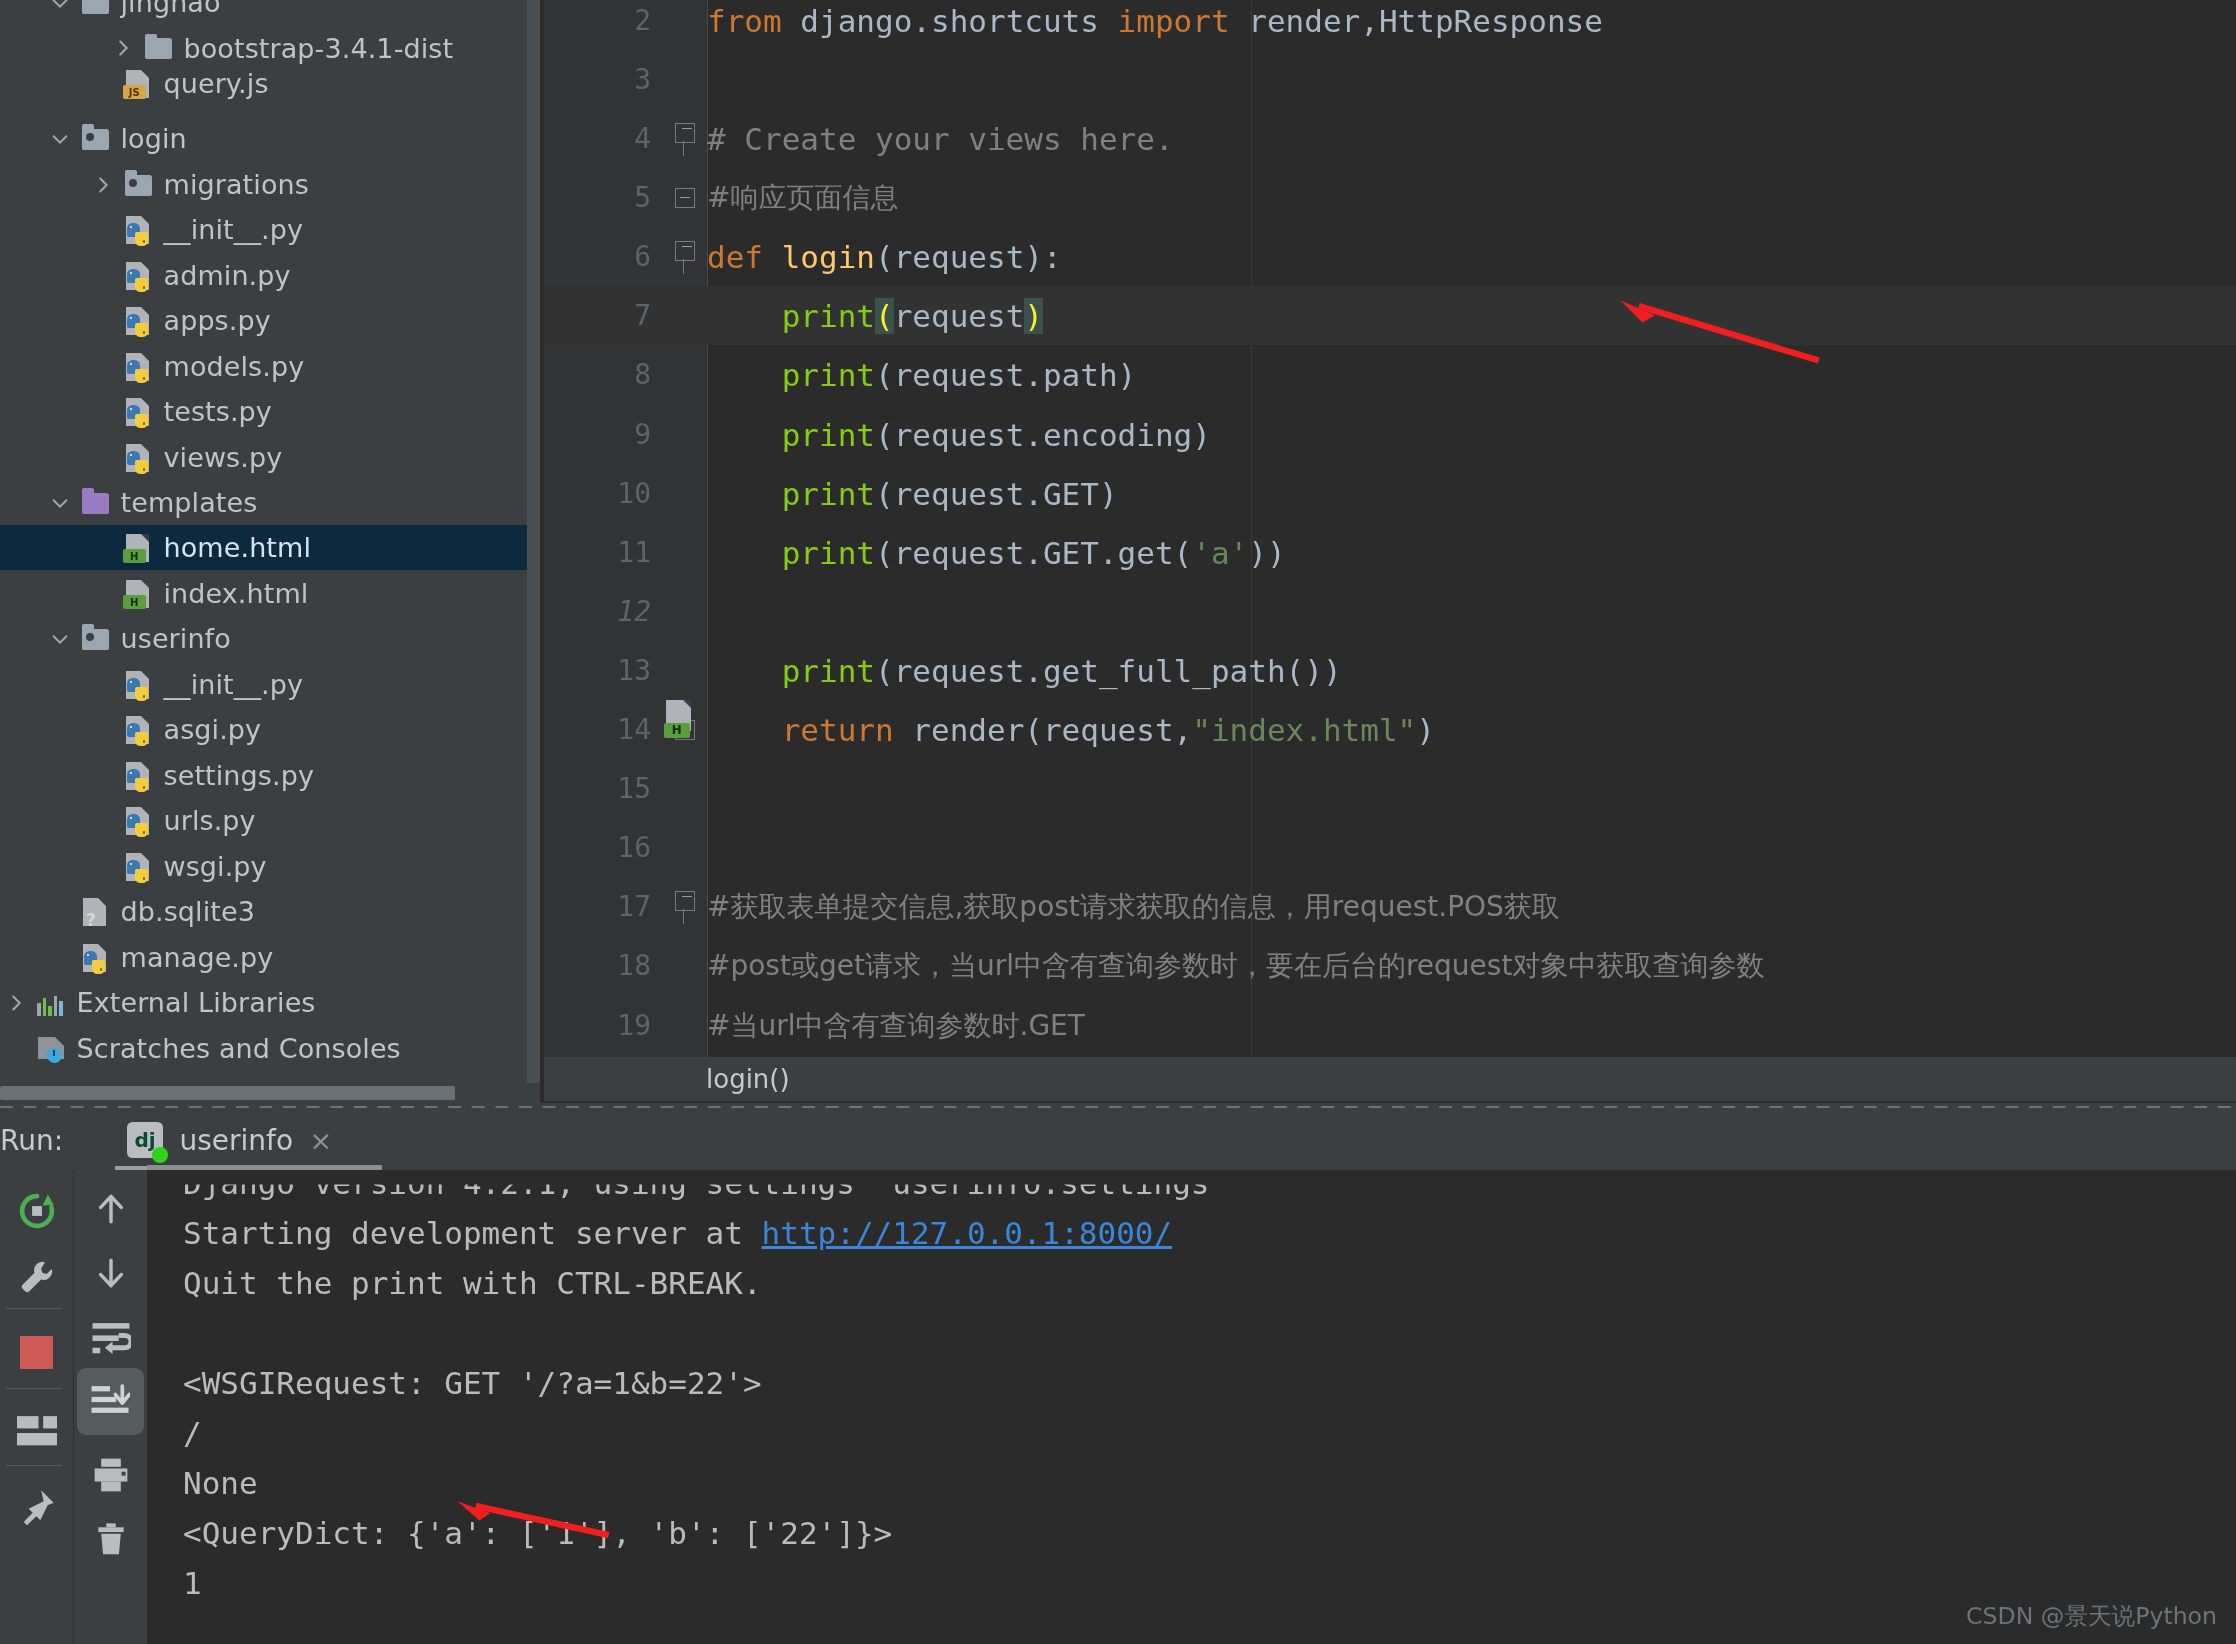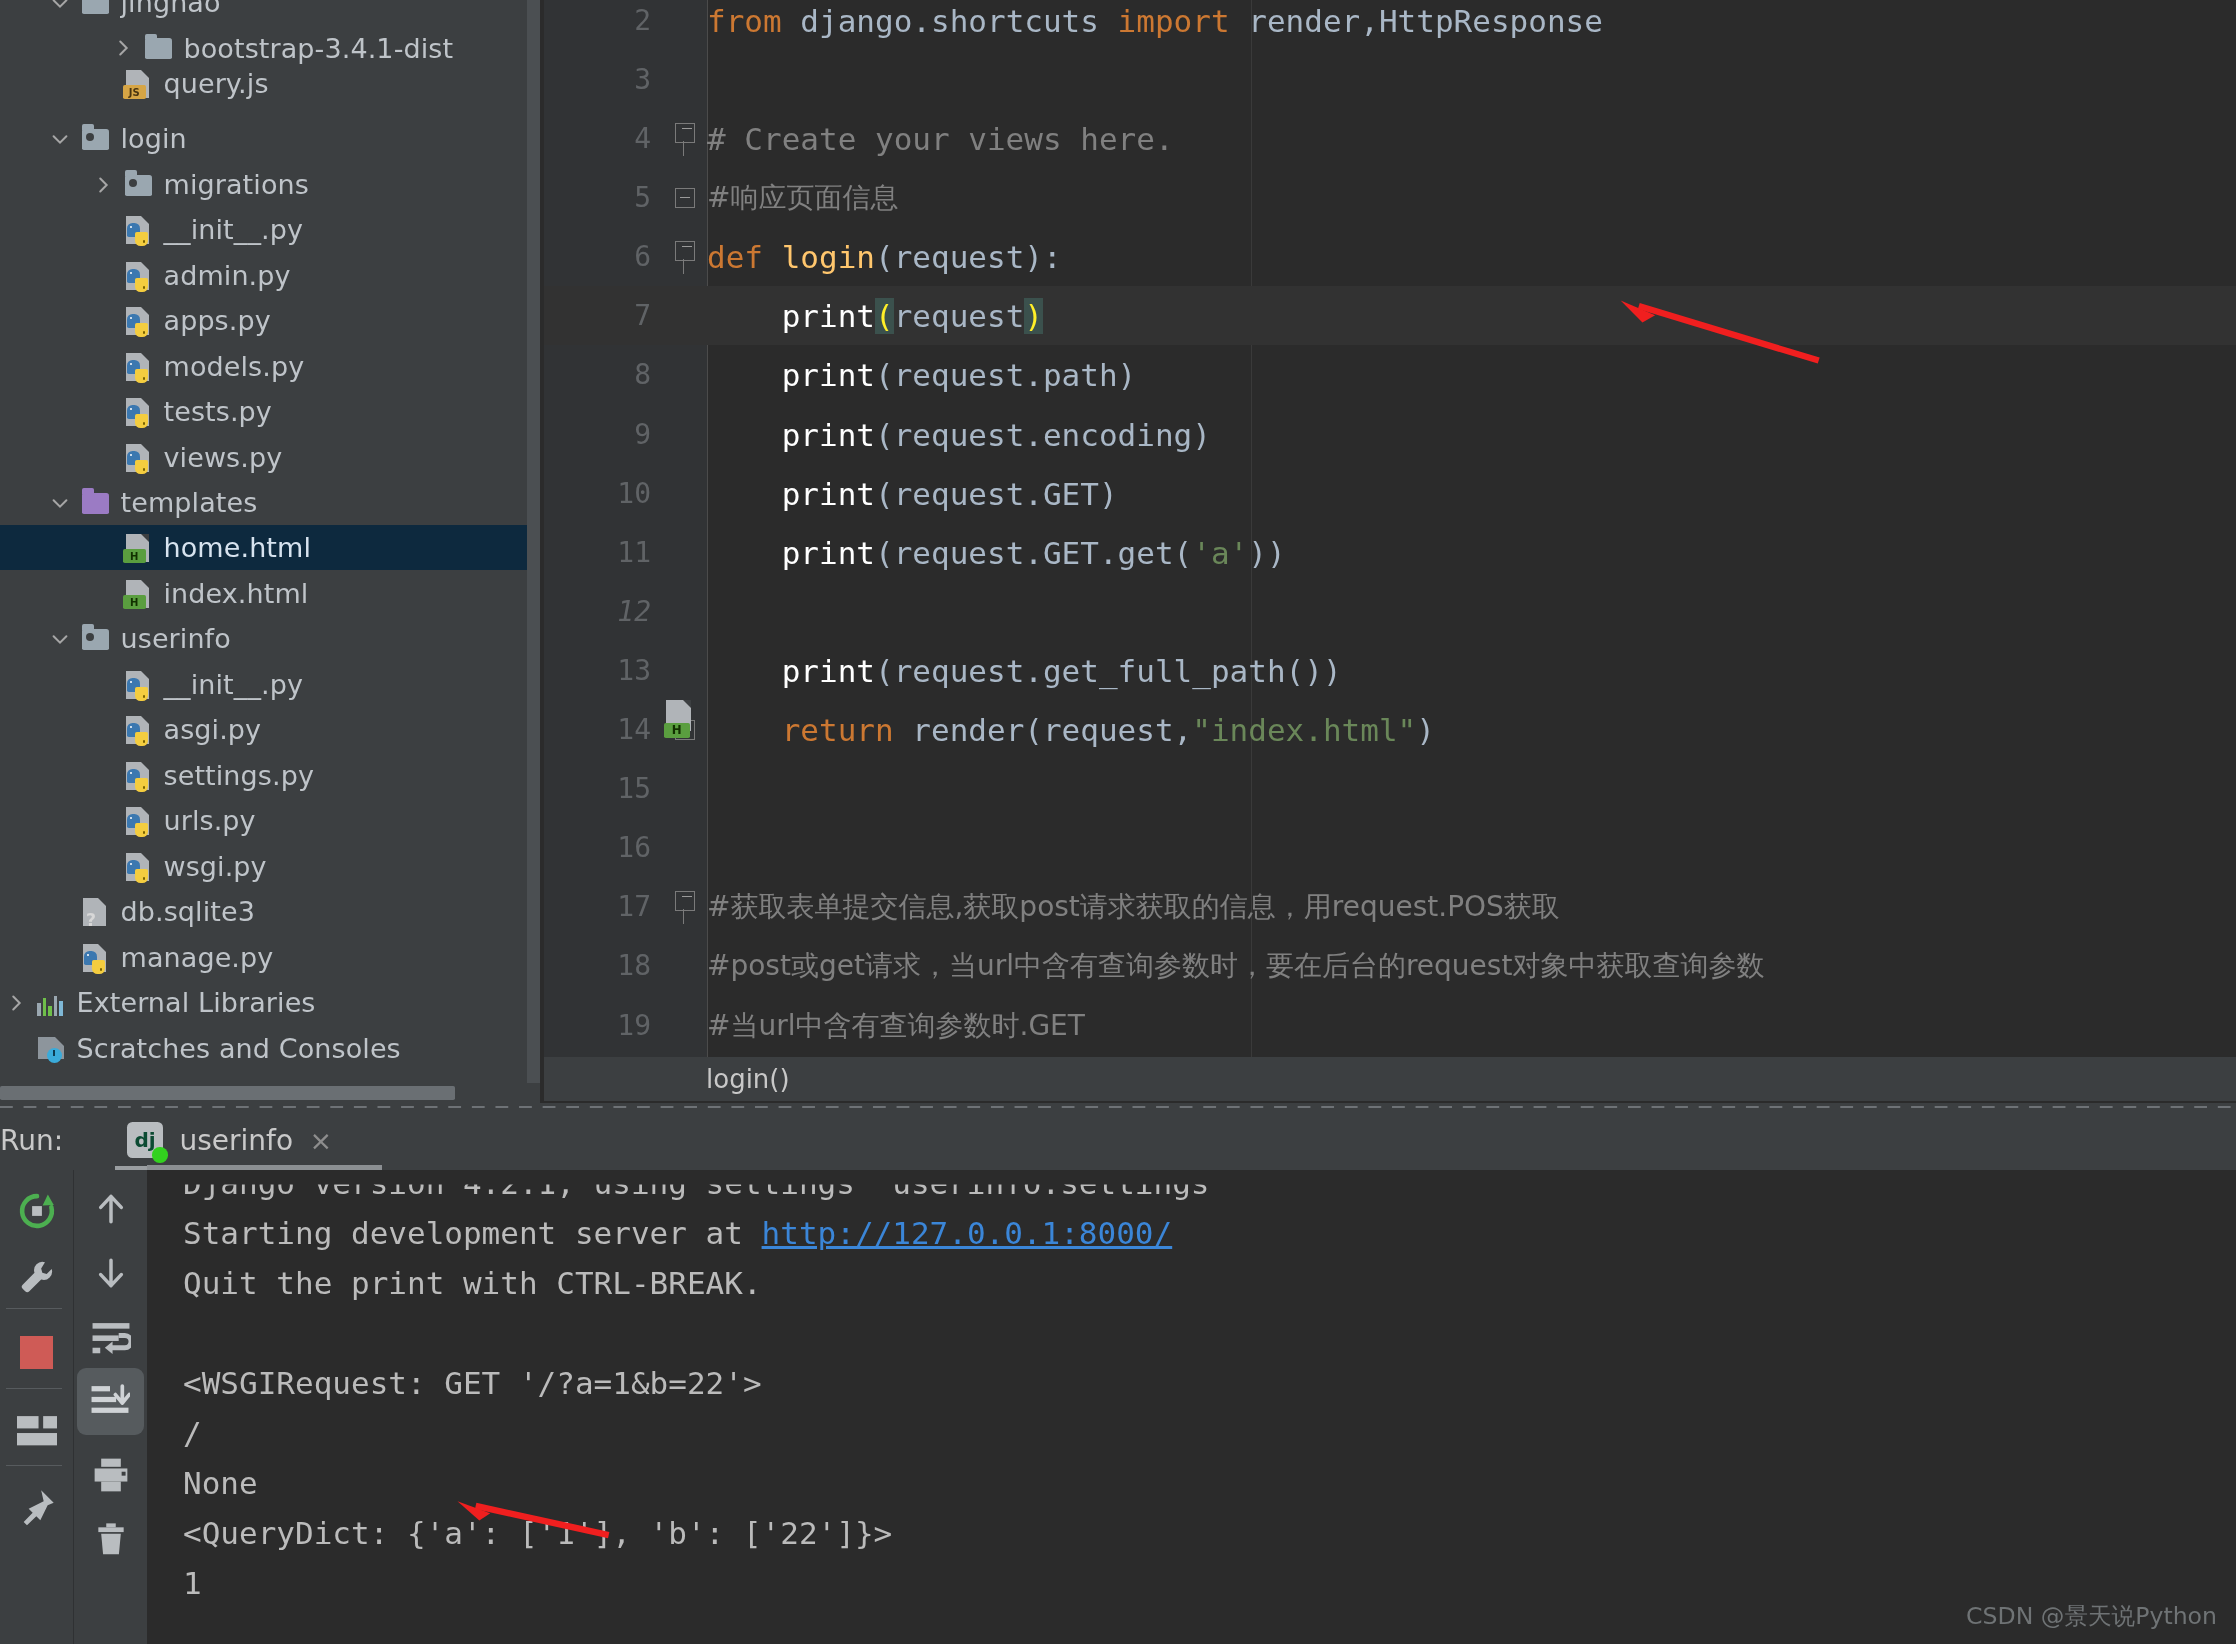--- a/index.html
+++ b/index.html
@@ -97,21 +97,21 @@
   }
   .codetxt {
     font-family:"DejaVu Sans Mono","Liberation Mono",monospace;
     font-size:31px; white-space:pre; color:#a9b7c6; letter-spacing:0px;
   }
   .k-kw { color:#cc7832; }
   .k-fn { color:#ffc66d; }
   .k-cmt { color:#808080; }
   .k-str { color:#6a8759; }
   .k-ident { color:#a9b7c6; }
-  .k-call { color:#ffffff; }
+  .k-call { color:#84cc16; }
   .hl-paren { background:#3b514d; color:#ffef28; }
   .line-hl { background:#323232; }
   .cn { font-family:"DejaVu Sans","Liberation Sans",sans-serif; font-size:28px; }
 
   
   .foldbox { width:20px; height:20px; border:1.8px solid #7a7a7a; display:inline-flex; align-items:center; justify-content:center; }
   .foldbox:after { content:""; width:10px; height:1.8px; background:#9a9a9a; }
   .foldarrow { width:20px; height:31px; position:relative; }
   .foldarrow:before { content:""; position:absolute; left:0; top:0; width:18px; height:18px; border:1.8px solid #7a7a7a; }
   .foldarrow:after { content:""; position:absolute; left:7.3px; top:4.5px; width:10px; height:1.8px; background:#9a9a9a; }

